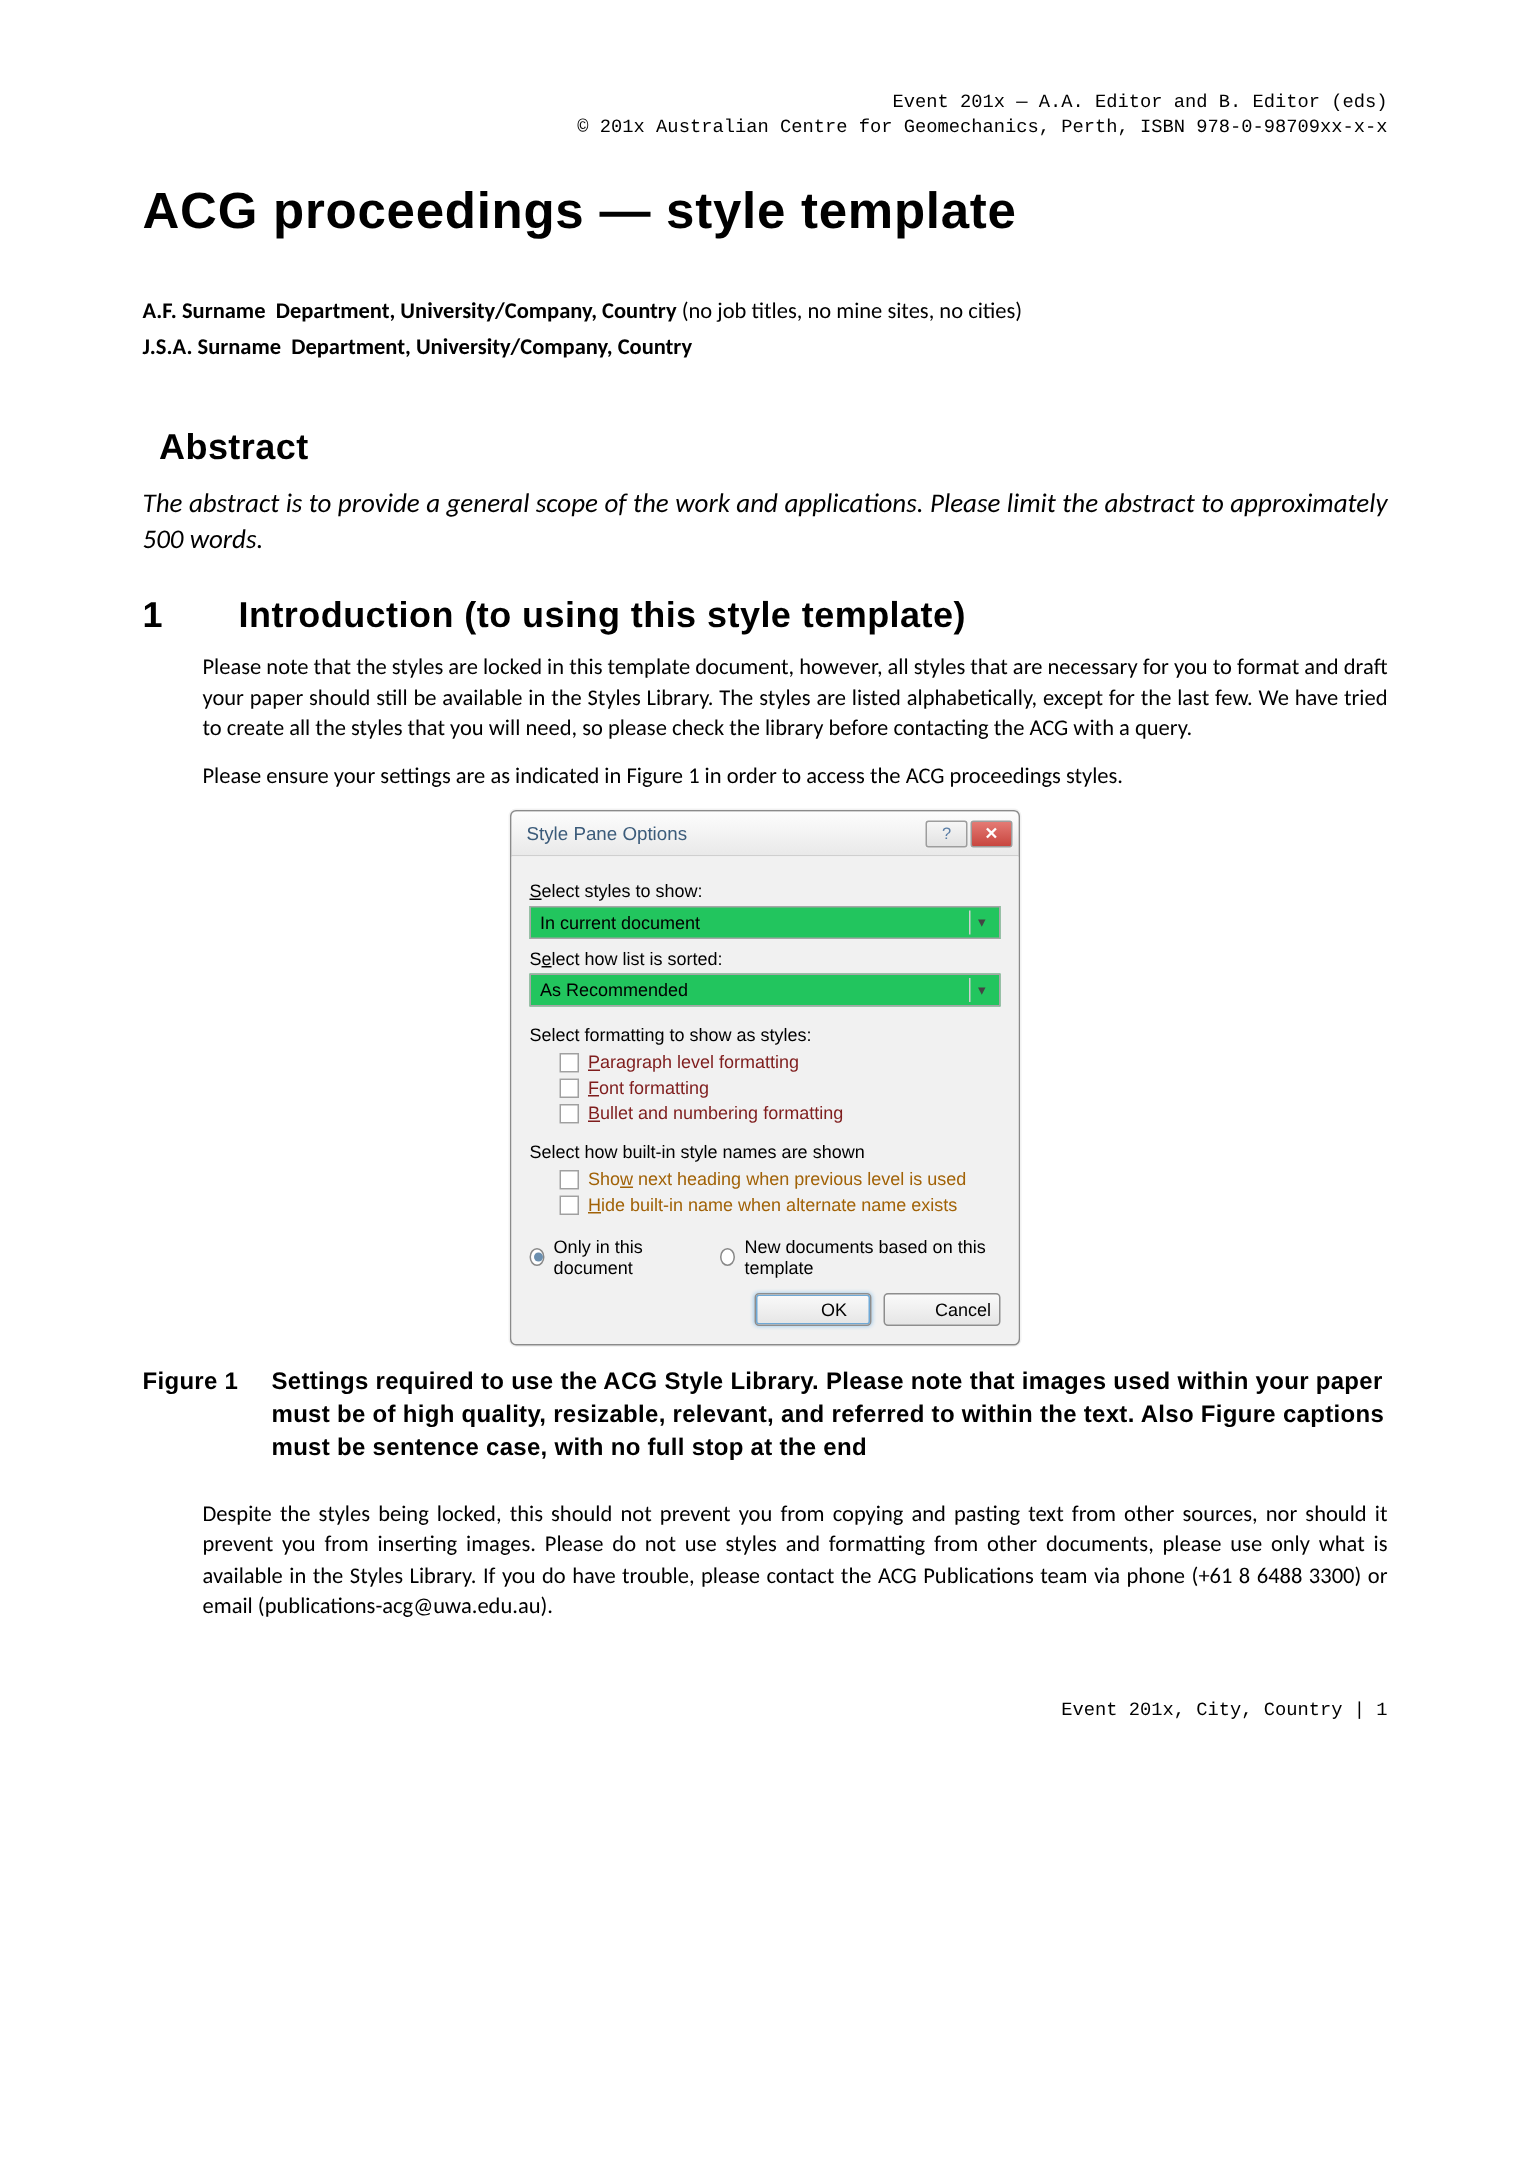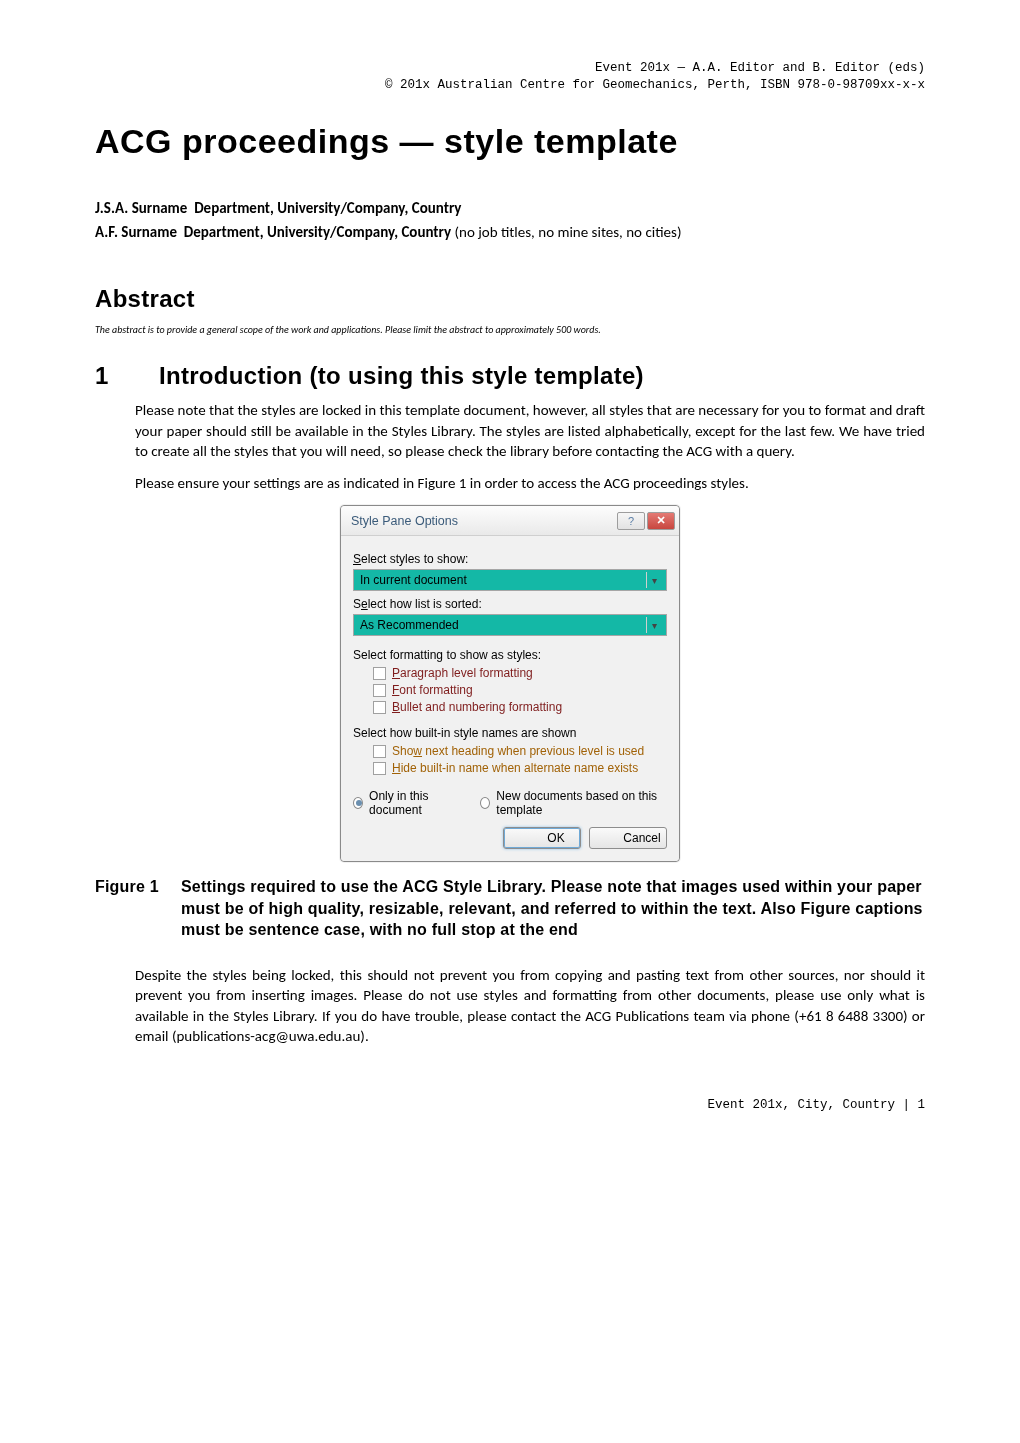--- a/index.html
+++ b/index.html
@@ -30,35 +30,36 @@
     }
     .author-line .bold { font-weight: 700; }
     .author-line .paren { font-weight: 400; }
     .authors-block { margin-bottom: 44px; }
     .section-heading {
       font-family: Arial, Helvetica, sans-serif;
       font-weight: 900;
       font-size: 24px;
       letter-spacing: 0.3px;
       margin-bottom: 10px;
+      margin-left: 11px;
     }
     .numbered-heading {
       font-family: Arial, Helvetica, sans-serif;
       font-weight: 900;
       font-size: 24px;
       letter-spacing: 0.3px;
       margin-bottom: 10px;
     }
     .numbered-heading .num {
       display: inline-block;
       width: 64px;
     }
     .abstract-text {
       font-style: italic;
-      font-size: 10px;
+      font-size: 18px;
       line-height: 1.35;
       text-align: justify;
       margin-bottom: 26px;
     }
     .body-p {
       font-size: 15px;
       line-height: 1.35;
       text-align: justify;
       margin-bottom: 12px;
       margin-left: 40px;
@@ -101,21 +102,21 @@
     }
     .dlg-btn-q { background: linear-gradient(#f6f6f6,#e2e2e2); color:#5b7ea6; }
     .dlg-btn-x { background: linear-gradient(#e47a74,#c8463f); color:#fff; font-weight:700; }
     .dlg-body { padding: 10px 12px 12px 12px; background:#f1f1f1; border-bottom-left-radius:4px; border-bottom-right-radius:4px;}
     .dlg-label { margin: 6px 0 3px 0; }
     .dlg-label .u { text-decoration: underline; }
     .dlg-select {
       width: 100%;
       height: 22px;
       border: 1px solid #a6a6a6;
-      background: #14b8a6;
+      background: #22c55e;
       display: flex; align-items:center; justify-content:space-between;
       padding: 0 4px 0 6px;
       font-size: 12px;
     }
     .dlg-select .caret {
       width: 16px; height: 16px;
       border-left: 1px solid #cfcfcf;
       display:flex; align-items:center; justify-content:center;
       color:#444;
       font-size:10px;
@@ -186,24 +187,24 @@
 
 <div class="header-meta">
   <span>Event 201x </span><span>—</span><span> A.A. Editor and B. Editor (eds)</span><br>
   <span>© 201x Australian Centre for Geomechanics, Perth, ISBN 978-0-98709xx-x-x</span>
 </div>
 
 <h1 class="doc-title">ACG proceedings — style template</h1>
 
 <div class="authors-block">
   <p class="author-line">
-    <span class="bold">J.S.A. Surname</span>&nbsp;&nbsp;<span class="bold">Department, University/Company, Country</span><span class="paren"></span>
+    <span class="bold">A.F. Surname</span>&nbsp;&nbsp;<span class="bold">Department, University/Company, Country</span><span class="paren"> (no job titles, no mine sites, no cities)</span>
   </p>
   <p class="author-line">
-    <span class="bold">A.F. Surname</span>&nbsp;&nbsp;<span class="bold">Department, University/Company, Country</span><span class="paren"> (no job titles, no mine sites, no cities)</span>
+    <span class="bold">J.S.A. Surname</span>&nbsp;&nbsp;<span class="bold">Department, University/Company, Country</span><span class="paren"></span>
   </p>
 </div>
 
 <h2 class="section-heading">Abstract</h2>
 <p class="abstract-text">The abstract is to provide a general scope of the work and applications. Please limit the abstract to approximately 500 words.</p>
 
 <h2 class="numbered-heading">
   <span class="num">1</span><span>Introduction (to using this style template)</span>
 </h2>
 <p class="body-p">Please note that the styles are locked in this template document, however, all styles that are necessary for you to format and draft your paper should still be available in the Styles Library. The styles are listed alphabetically, except for the last few. We have tried to create all the styles that you will need, so please check the library before contacting the ACG with a query.</p>

